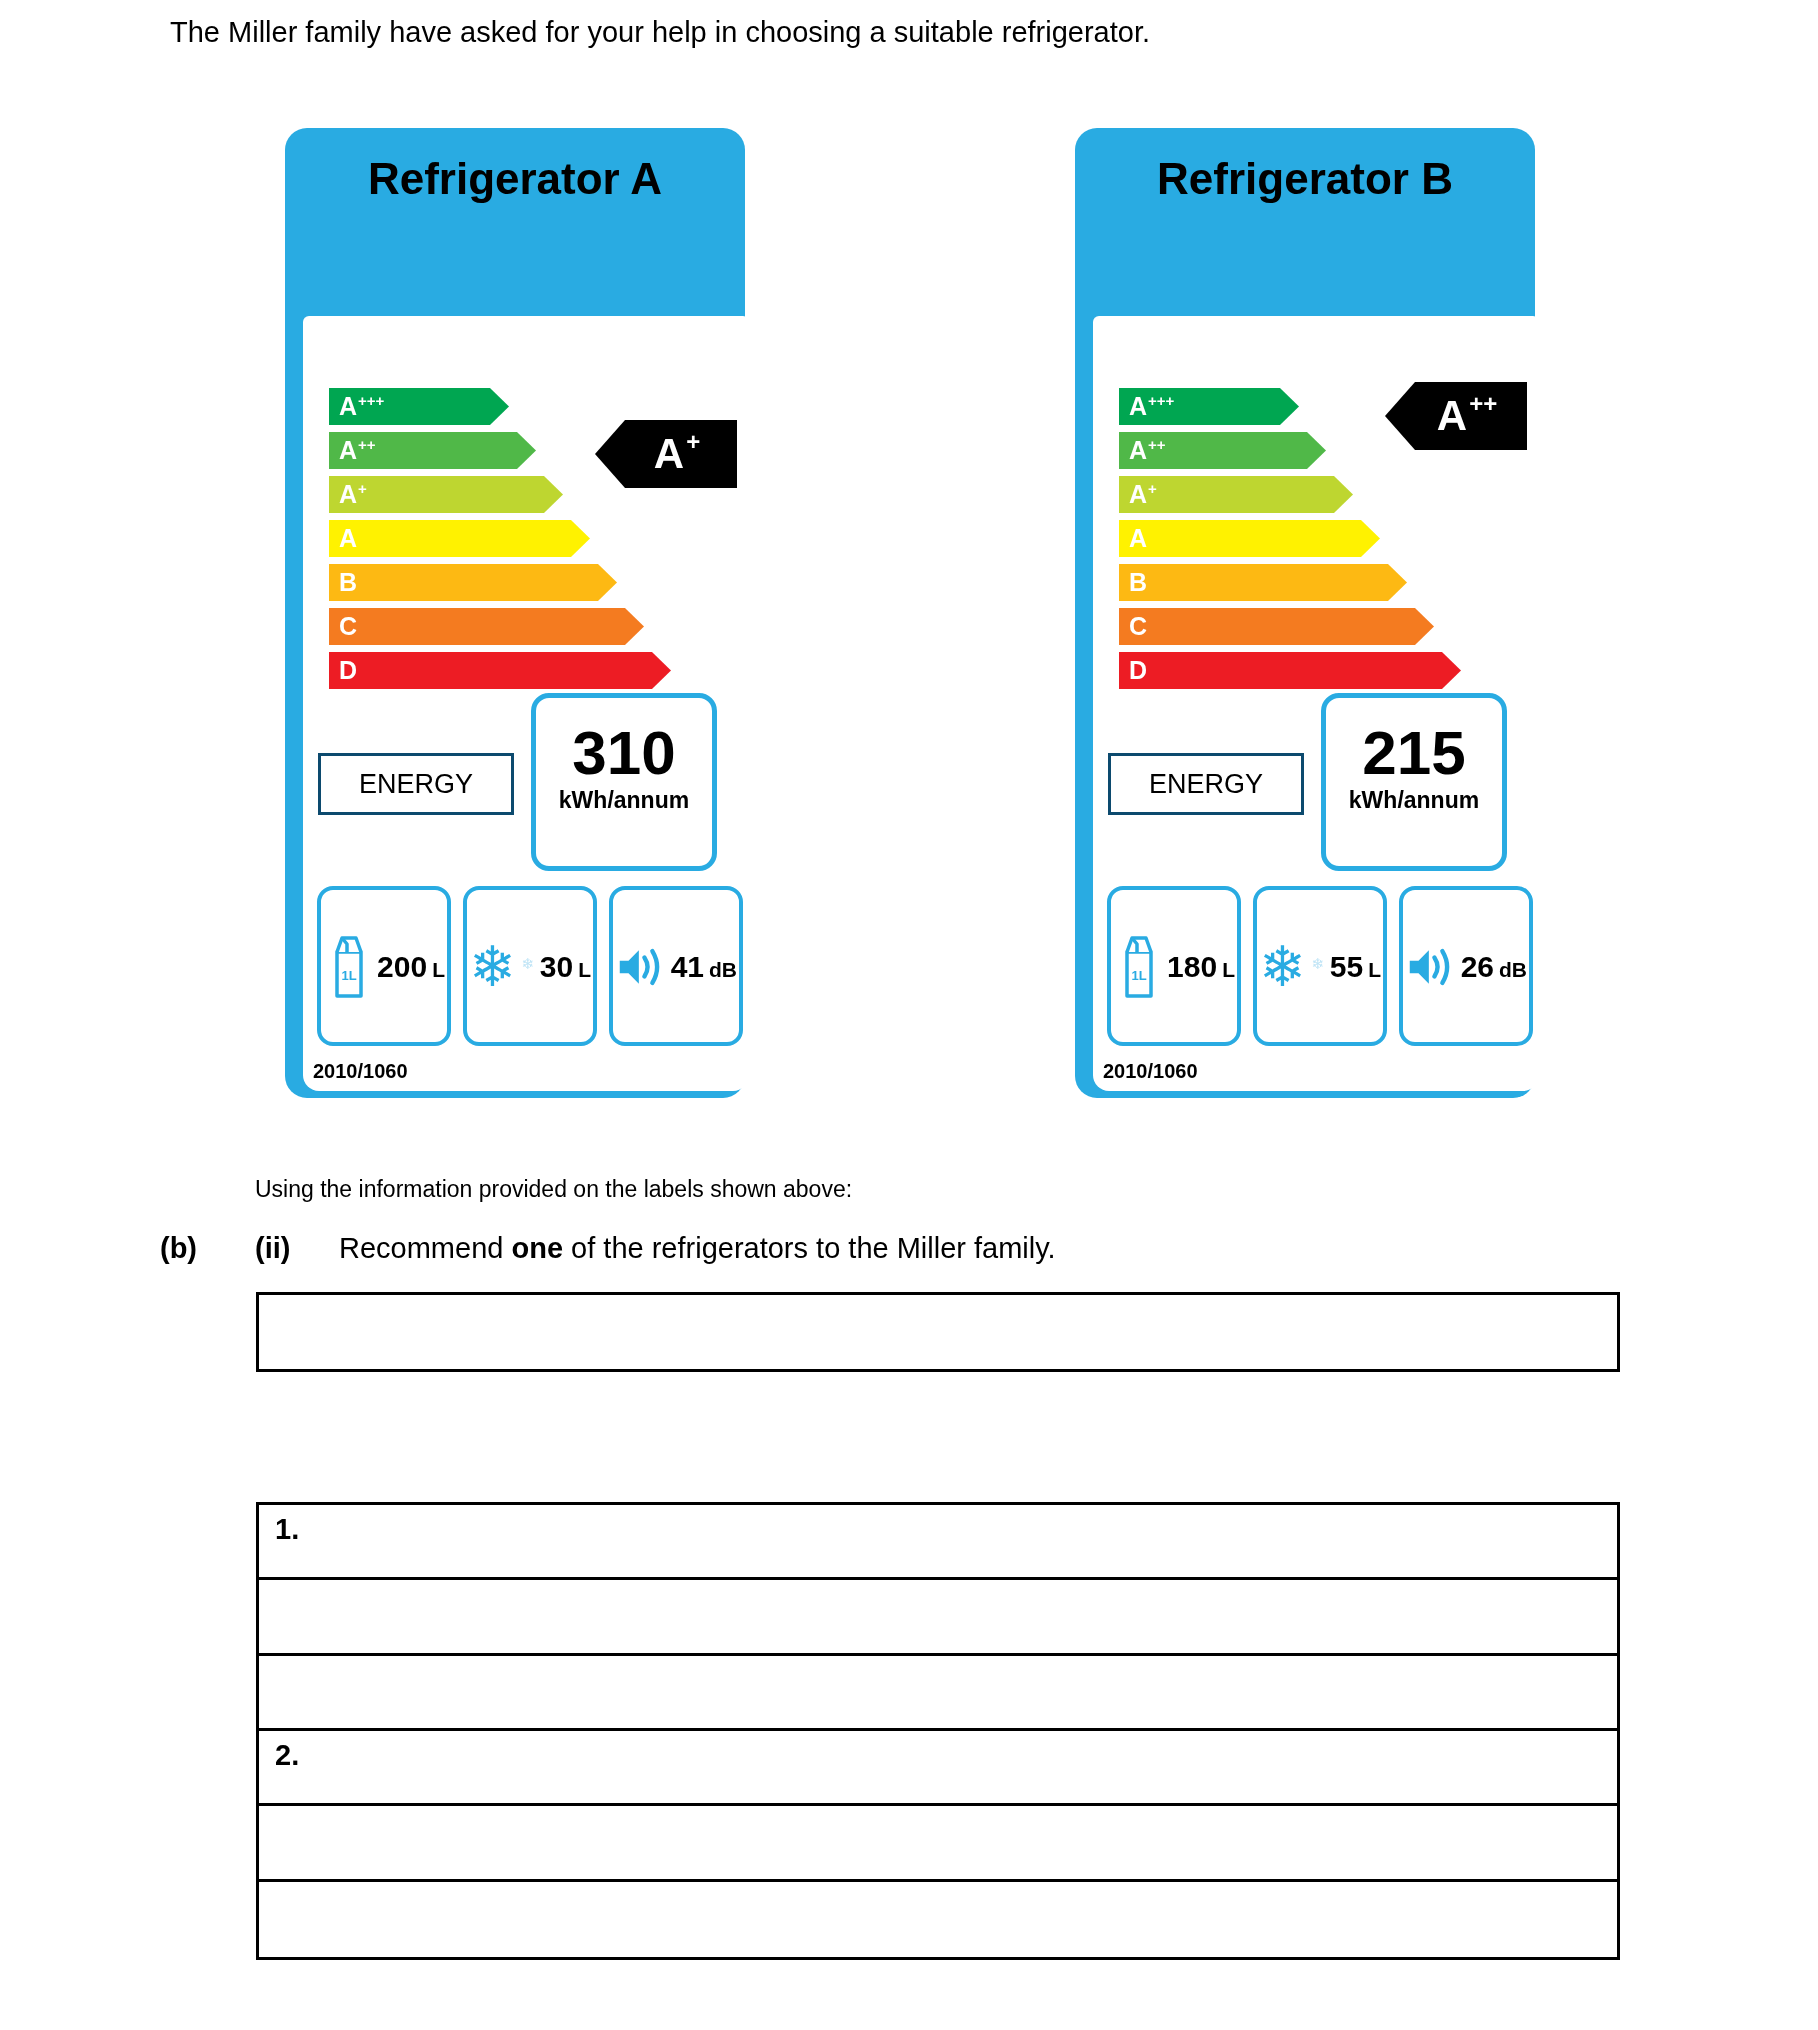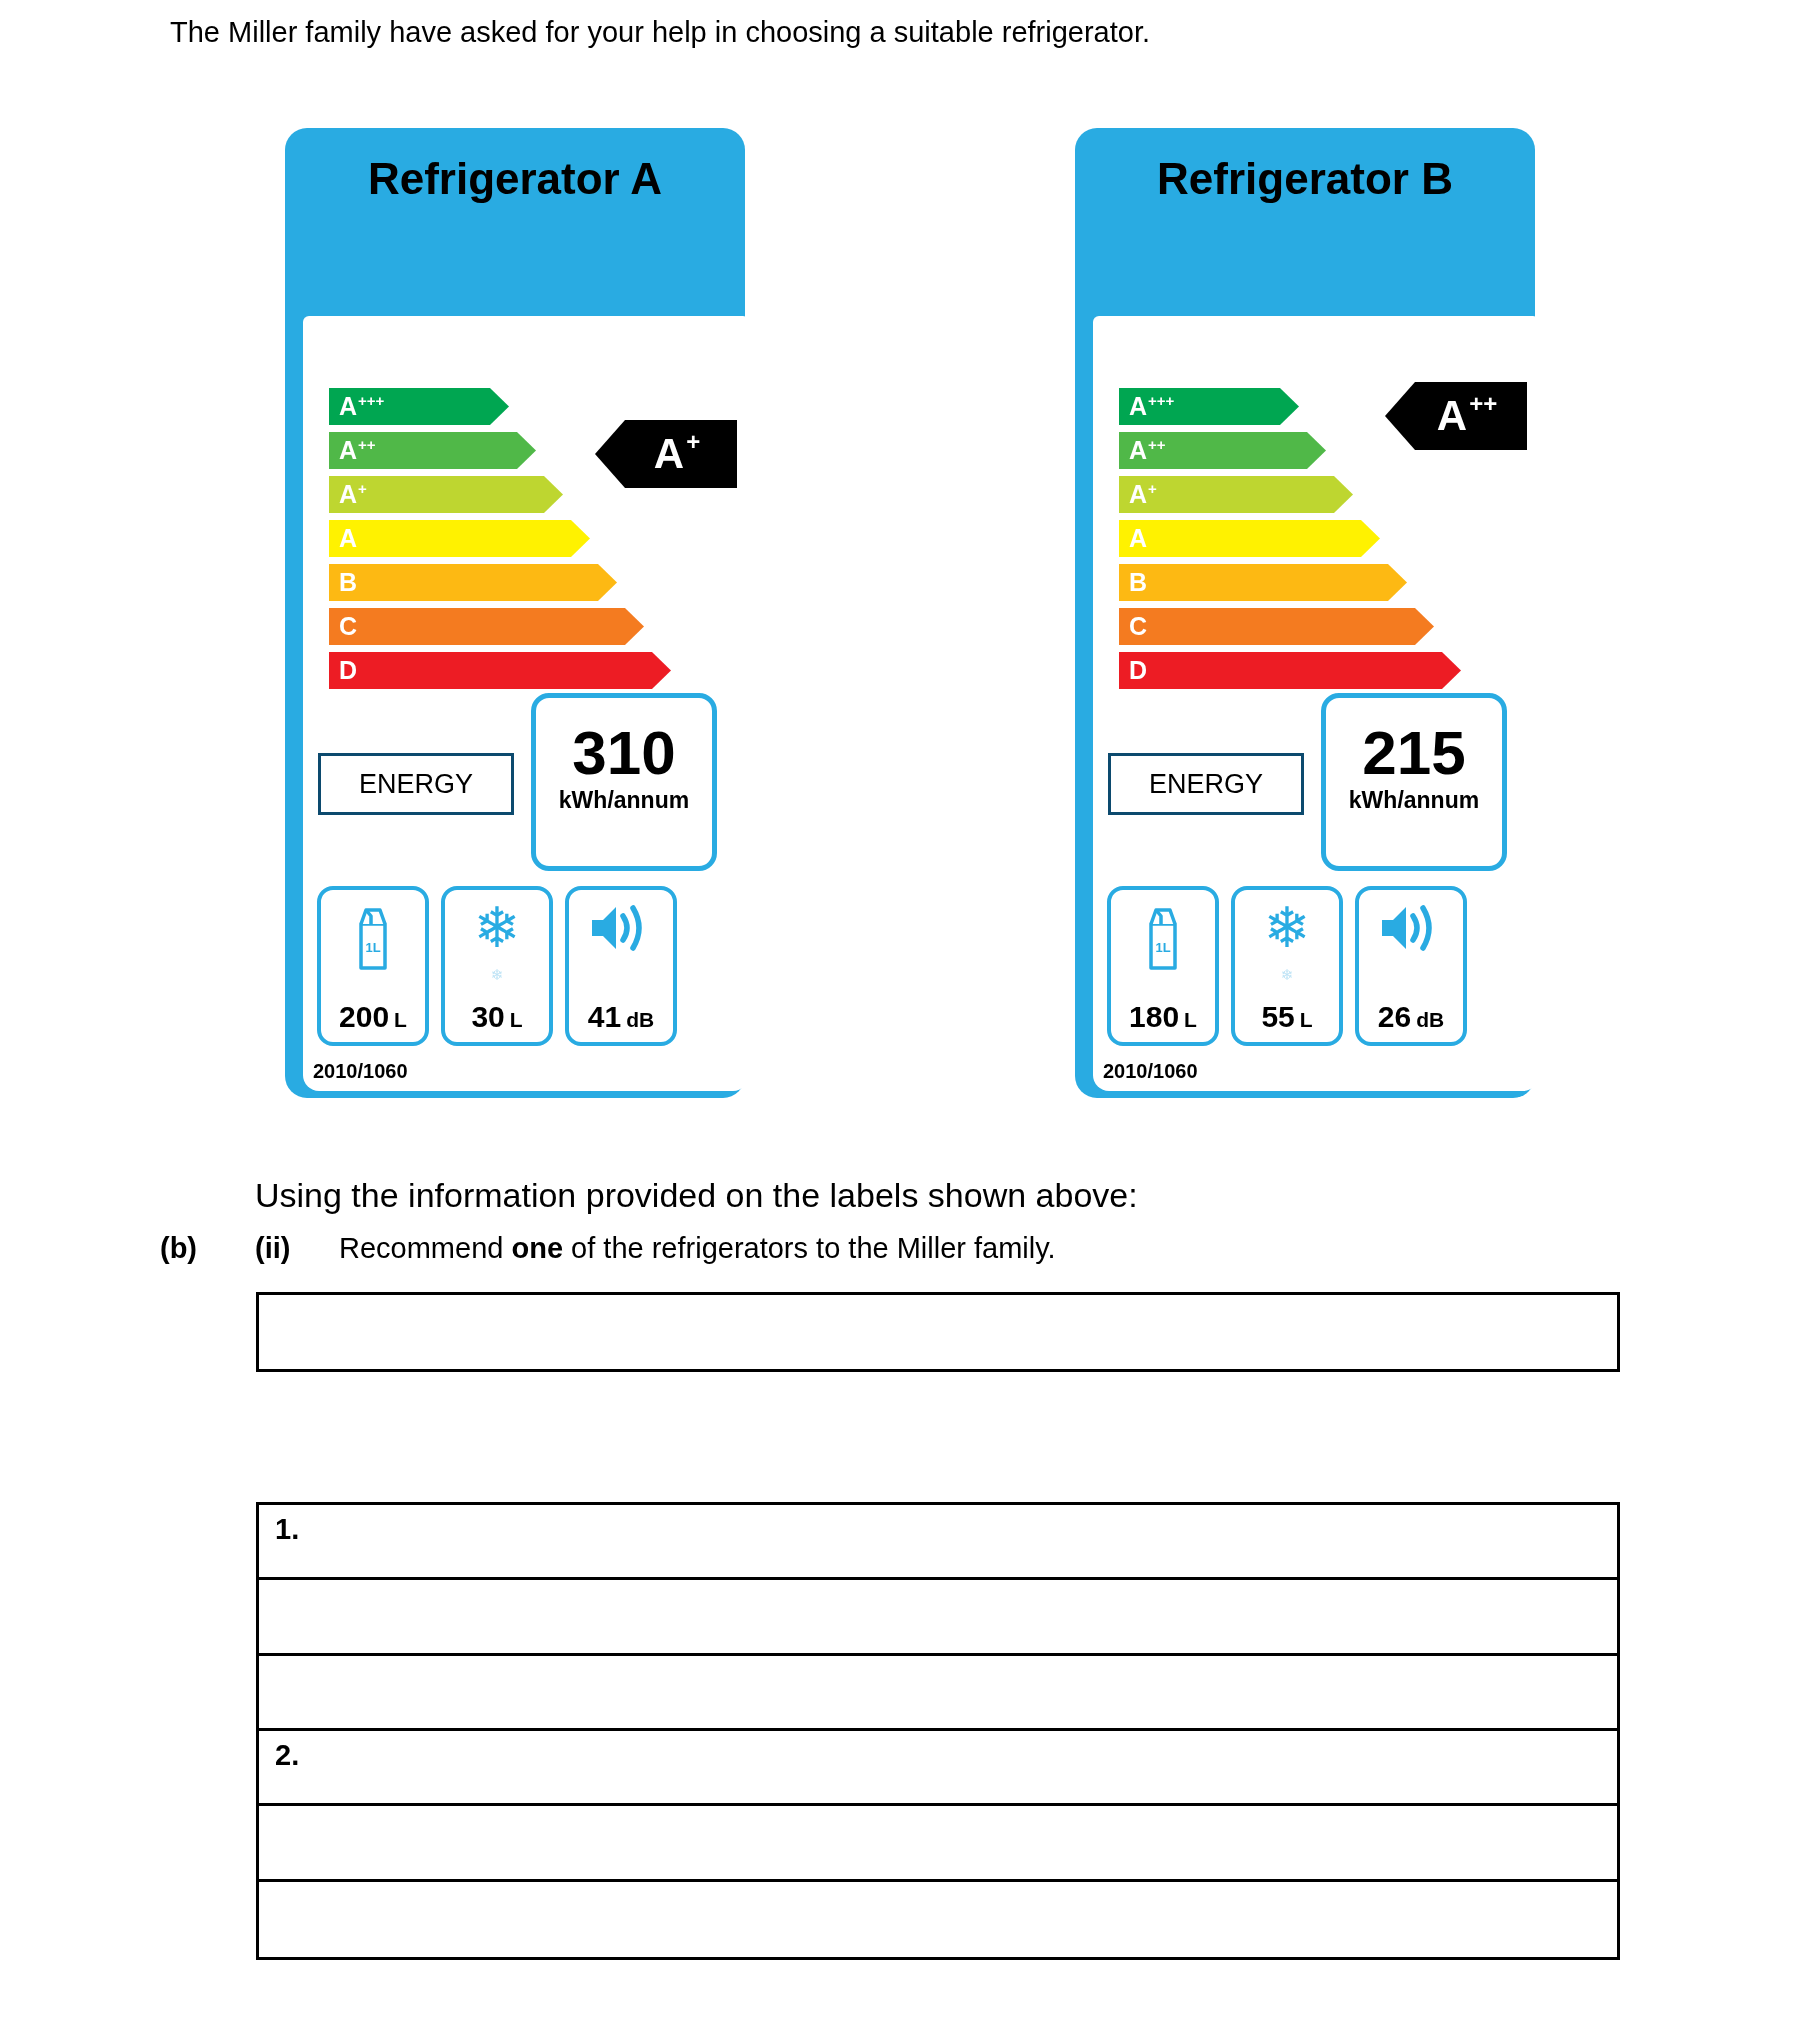--- a/index.html
+++ b/index.html
@@ -53,35 +53,35 @@
   .kwh-box {
     position: absolute; left: 228px; top: 377px; width: 186px; height: 178px;
     border: 5px solid var(--blue, #29abe2); border-radius: 18px;
     box-sizing: border-box; text-align: center; background: #fff;
   }
   .kwh-value { font-size: 62px; font-weight: bold; margin-top: 24px; line-height: 1; }
   .kwh-unit { font-size: 23px; font-weight: bold; margin-top: 3px; }
 
   .features { position: absolute; left: 14px; top: 570px; display: flex; gap: 12px; }
   .feature {
-    width: 112px; height: 160px; border: 4px solid var(--blue, #29abe2);
+    width: 134px; height: 160px; border: 4px solid var(--blue, #29abe2);
     border-radius: 16px; box-sizing: border-box;
-    display: flex; flex-direction: column; align-items: center;
+    display: flex; flex-direction: row; align-items: center;
     justify-content: space-between; padding: 10px 2px 8px;
   }
   .feat-value { white-space: nowrap; }
   .feat-num { font-size: 30px; font-weight: bold; }
   .feat-unit { font-size: 21px; font-weight: bold; margin-left: 5px; }
   .flake { font-size: 56px; color: var(--blue, #29abe2); line-height: 1; }
   .mini-flake { font-size: 15px; color: #bfe4f6; line-height: 1; margin-top: -8px; }
   .carton-svg, .speaker-svg { color: var(--blue, #29abe2); }
   .regulation { position: absolute; left: 10px; top: 744px; font-size: 20px; font-weight: bold; }
 
   
-  .using { position: absolute; left: 255px; top: 1176px; font-size: 34px; }
+  .using { position: absolute; left: 255px; top: 1176px; font-size: 23px; }
   .q-row { position: absolute; font-size: 29px; }
   .q-ii { left: 160px; top: 1232px; }
   .q-part { font-weight: bold; display: inline-block; width: 95px; }
   .q-num { font-weight: bold; display: inline-block; width: 84px; }
   .q-iii { left: 255px; top: 1448px; }
   .q-iii .q-num { width: 85px; }
   .answer-box {
     position: absolute; left: 256px; top: 1292px; width: 1364px; height: 80px;
     border: 3px solid #000; box-sizing: border-box; background: #fff;
   }

